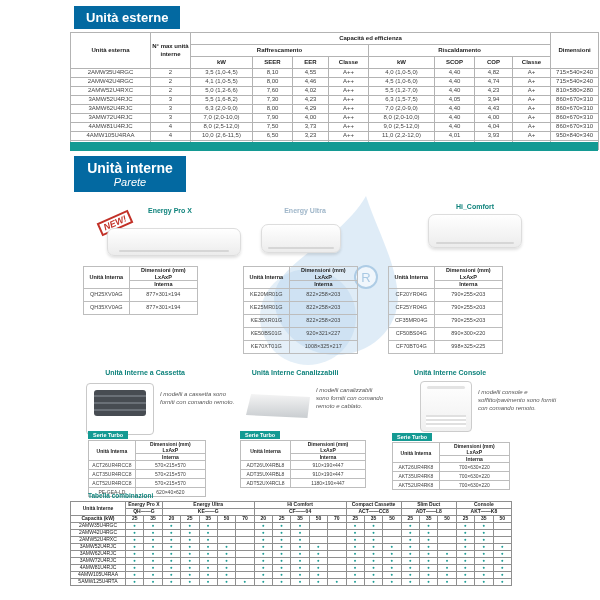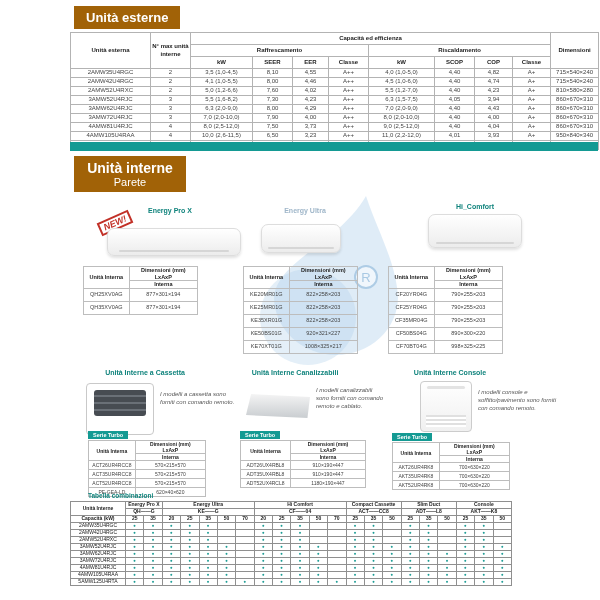--- a/index.html
+++ b/index.html
@@ -1,24 +1,24 @@
 <!DOCTYPE html>
 <html><head>
 <meta charset="utf-8">
 <style>
   html,body{margin:0;padding:0;}
   body{width:600px;height:600px;position:relative;background:#fff;
        font-family:"Liberation Sans",sans-serif;color:#333;overflow:hidden;}
   .abs{position:absolute;}
-  .teal-box{background:#a16207;color:#fff;}
+  .teal-box{background:#0369a1;color:#fff;}
   
   #outdoor-title{left:74px;top:6px;padding:4px 12px;font-size:13px;font-weight:600;}
   #indoor-title-box{left:74px;top:156px;width:112px;padding:4px 0;text-align:center;}
   #indoor-title-box .t1l{font-size:14px;font-weight:600;}
-  #indoor-title-box .t2l{font-size:11px;}
+  #indoor-title-box .t2l{font-size:11px;font-style:italic;}
   #teal-bar{left:70px;top:142px;width:528px;height:9px;background:#149a93;}
   
   #outdoor-table{left:70px;top:32px;width:528px;border-collapse:collapse;table-layout:fixed;}
   #outdoor-table th,#outdoor-table td{border:1px solid #b3b3b3;text-align:center;
       padding:0;font-size:6px;line-height:1.25;}
   #outdoor-table th{font-weight:bold;color:#222;height:11px;}
   #outdoor-table td{height:8px;color:#444;}
   
   .dim-table{border-collapse:collapse;table-layout:fixed;width:100%;}
   .dim-table th,.dim-table td{border:1px solid #bdbdbd;text-align:center;padding:0;

